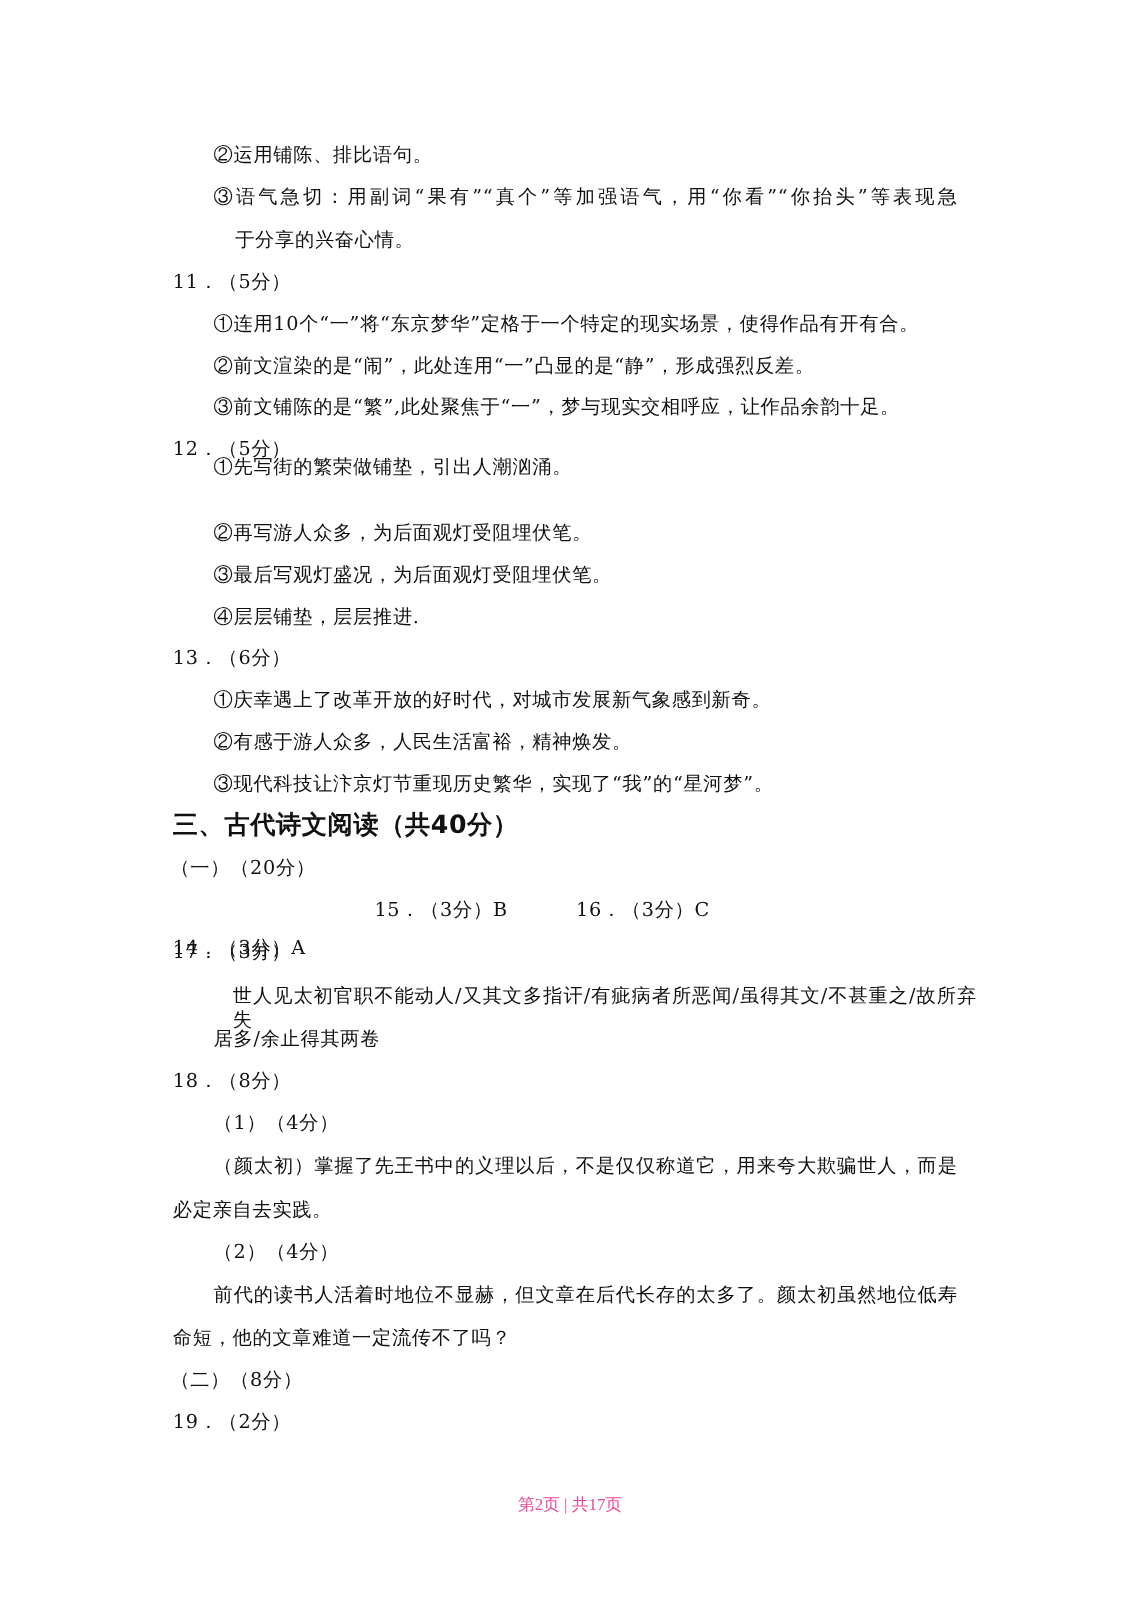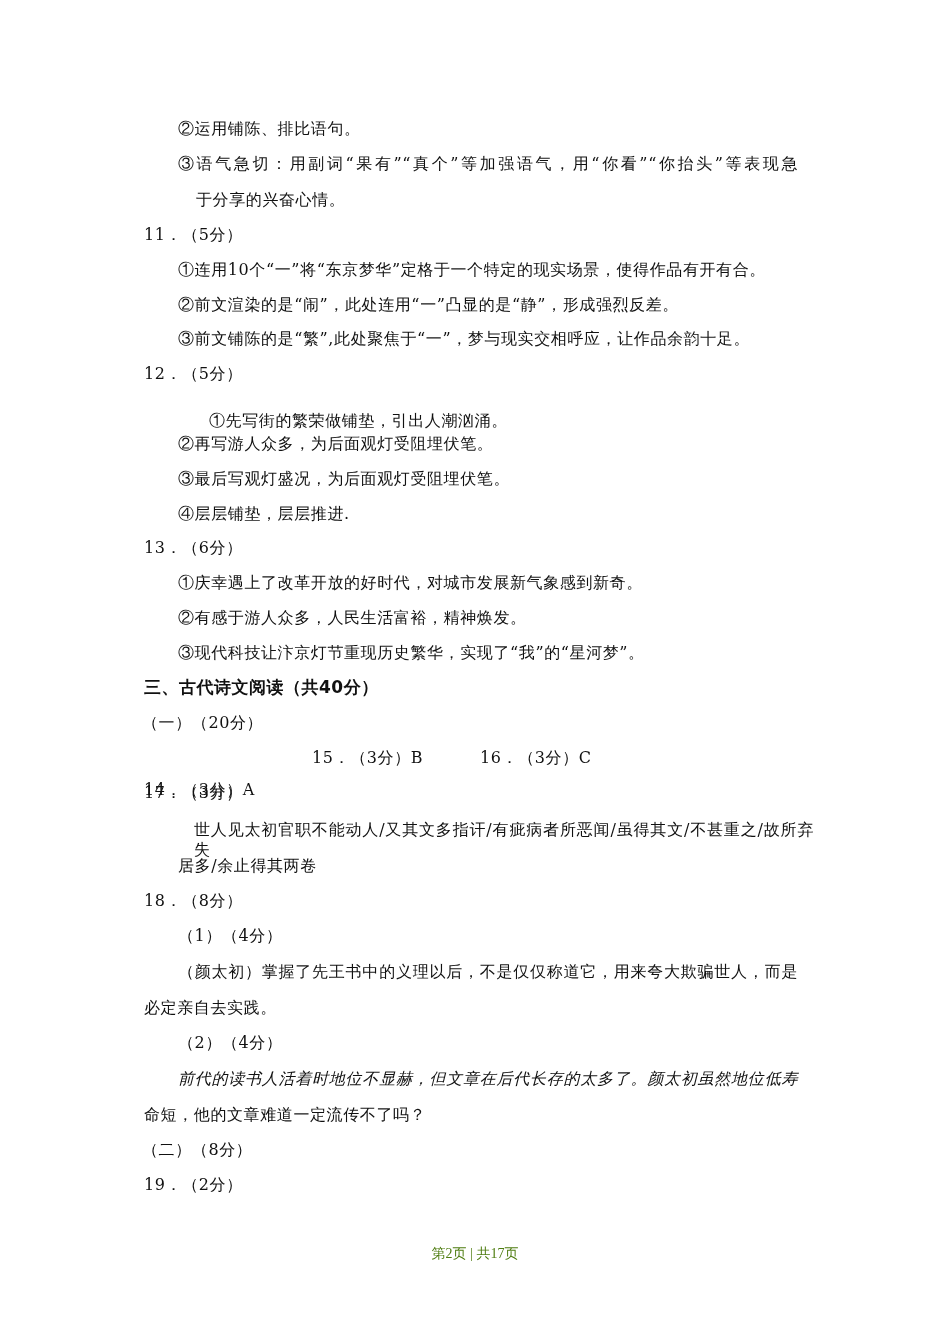--- a/index.html
+++ b/index.html
@@ -11,52 +11,52 @@
     .line {
       position: absolute;
       font-size: 16px;
       line-height: 20px;
       white-space: nowrap;
       letter-spacing: 0.6px;
     }
     .heading {
       position: absolute;
       font-family: "DejaVu Sans", "Liberation Sans", sans-serif;
-      font-size: 17px;
+      font-size: 21px;
       font-weight: bold;
       line-height: 22px;
       white-space: nowrap;
       letter-spacing: 0.5px;
     }
     .footer {
       position: absolute;
       left: 0; width: 950px; top: 1245px;
       text-align: center;
       font-size: 14px;
-      color: #4d7c0f;
+      color: #ec4899;
       font-family: "Liberation Serif", "DejaVu Serif", serif;
     }
     .justify { text-align: justify; text-align-last: justify; white-space: normal; }
   </style>
 </head>
 <body>
 
 <div>
 
   <div class="line" style="left:178px; top:119px;">②运用铺陈、排比语句。</div>
   <div class="line justify" style="left:178px; top:154px; width:620px;">③语气急切：用副词“果有”“真个”等加强语气，用“你看”“你抬头”等表现急</div>
   <div class="line" style="left:196px; top:190px;">于分享的兴奋心情。</div>
 
   <div class="line" style="left:144px; top:225px;">11．（5分）</div>
   <div class="line" style="left:178px; top:260px;text-align:right;">①连用10个“一”将“东京梦华”定格于一个特定的现实场景，使得作品有开有合。</div>
   <div class="line" style="left:178px; top:295px;">②前文渲染的是“闹”，此处连用“一”凸显的是“静”，形成强烈反差。</div>
   <div class="line" style="left:178px; top:329px;">③前文铺陈的是“繁”,此处聚焦于“一”，梦与现实交相呼应，让作品余韵十足。</div>
 
   <div class="line" style="left:144px; top:364px;">12．（5分）</div>
-  <div class="line" style="left:178px; top:411px;margin-left:31px;">①先写街的繁荣做铺垫，引出人潮汹涌。</div>
+  <div class="line" style="left:178px; top:379px;">①先写街的繁荣做铺垫，引出人潮汹涌。</div>
   <div class="line" style="left:178px; top:434px;text-align:center;">②再写游人众多，为后面观灯受阻埋伏笔。</div>
   <div class="line" style="left:178px; top:469px;">③最后写观灯盛况，为后面观灯受阻埋伏笔。</div>
   <div class="line" style="left:178px; top:504px;">④层层铺垫，层层推进.</div>
 
   <div class="line" style="left:144px; top:538px;">13．（6分）</div>
   <div class="line" style="left:178px; top:573px;">①庆幸遇上了改革开放的好时代，对城市发展新气象感到新奇。</div>
   <div class="line" style="left:178px; top:608px;">②有感于游人众多，人民生活富裕，精神焕发。</div>
   <div class="line" style="left:178px; top:643px;">③现代科技让汴京灯节重现历史繁华，实现了“我”的“星河梦”。</div>
 
   <div class="heading" style="left:144px; top:676px;">三、古代诗文阅读（共40分）</div>
@@ -68,20 +68,20 @@
 
   <div class="line" style="left:144px; top:783px;">17．（3分）</div>
   <div class="line justify" style="left:178px; top:820px; width:620px;margin-left:16px;">世人见太初官职不能动人/又其文多指讦/有疵病者所恶闻/虽得其文/不甚重之/故所弃失</div>
   <div class="line" style="left:178px; top:856px;">居多/余止得其两卷</div>
 
   <div class="line" style="left:144px; top:891px;">18．（8分）</div>
   <div class="line" style="left:178px; top:926px;">（1）（4分）</div>
   <div class="line justify" style="left:178px; top:962px; width:620px;">（颜太初）掌握了先王书中的义理以后，不是仅仅称道它，用来夸大欺骗世人，而是</div>
   <div class="line" style="left:144px; top:998px;">必定亲自去实践。</div>
   <div class="line" style="left:178px; top:1033px;">（2）（4分）</div>
-  <div class="line justify" style="left:178px; top:1069px; width:620px;font-style:italic;">前代的读书人活着时地位不显赫，但文章在后代长存的太多了。颜太初虽然地位低寿</div>
+  <div class="line justify" style="left:178px; top:1069px; width:620px;">前代的读书人活着时地位不显赫，但文章在后代长存的太多了。颜太初虽然地位低寿</div>
   <div class="line" style="left:144px; top:1105px;">命短，他的文章难道一定流传不了吗？</div>
 
   <div class="line" style="left:142px; top:1140px;">（二）（8分）</div>
   <div class="line" style="left:144px; top:1175px;">19．（2分）</div>
 
   <div class="footer">第2页 | 共17页</div>
 </div>
 
 </body></html>

